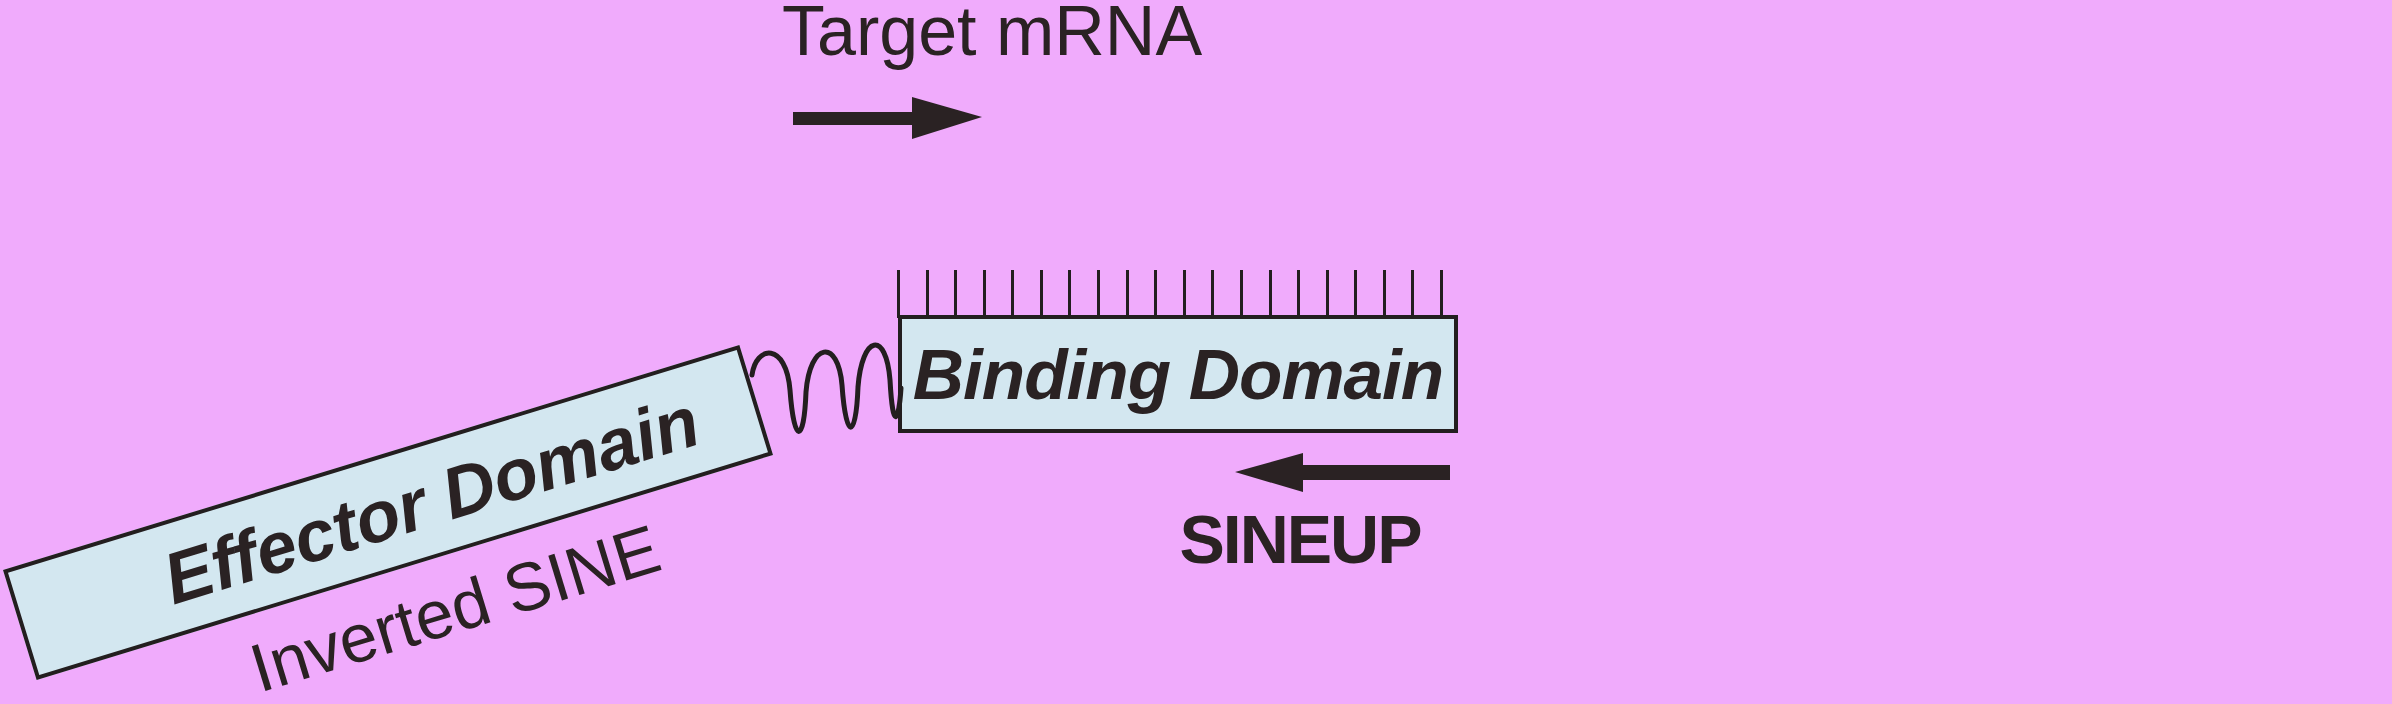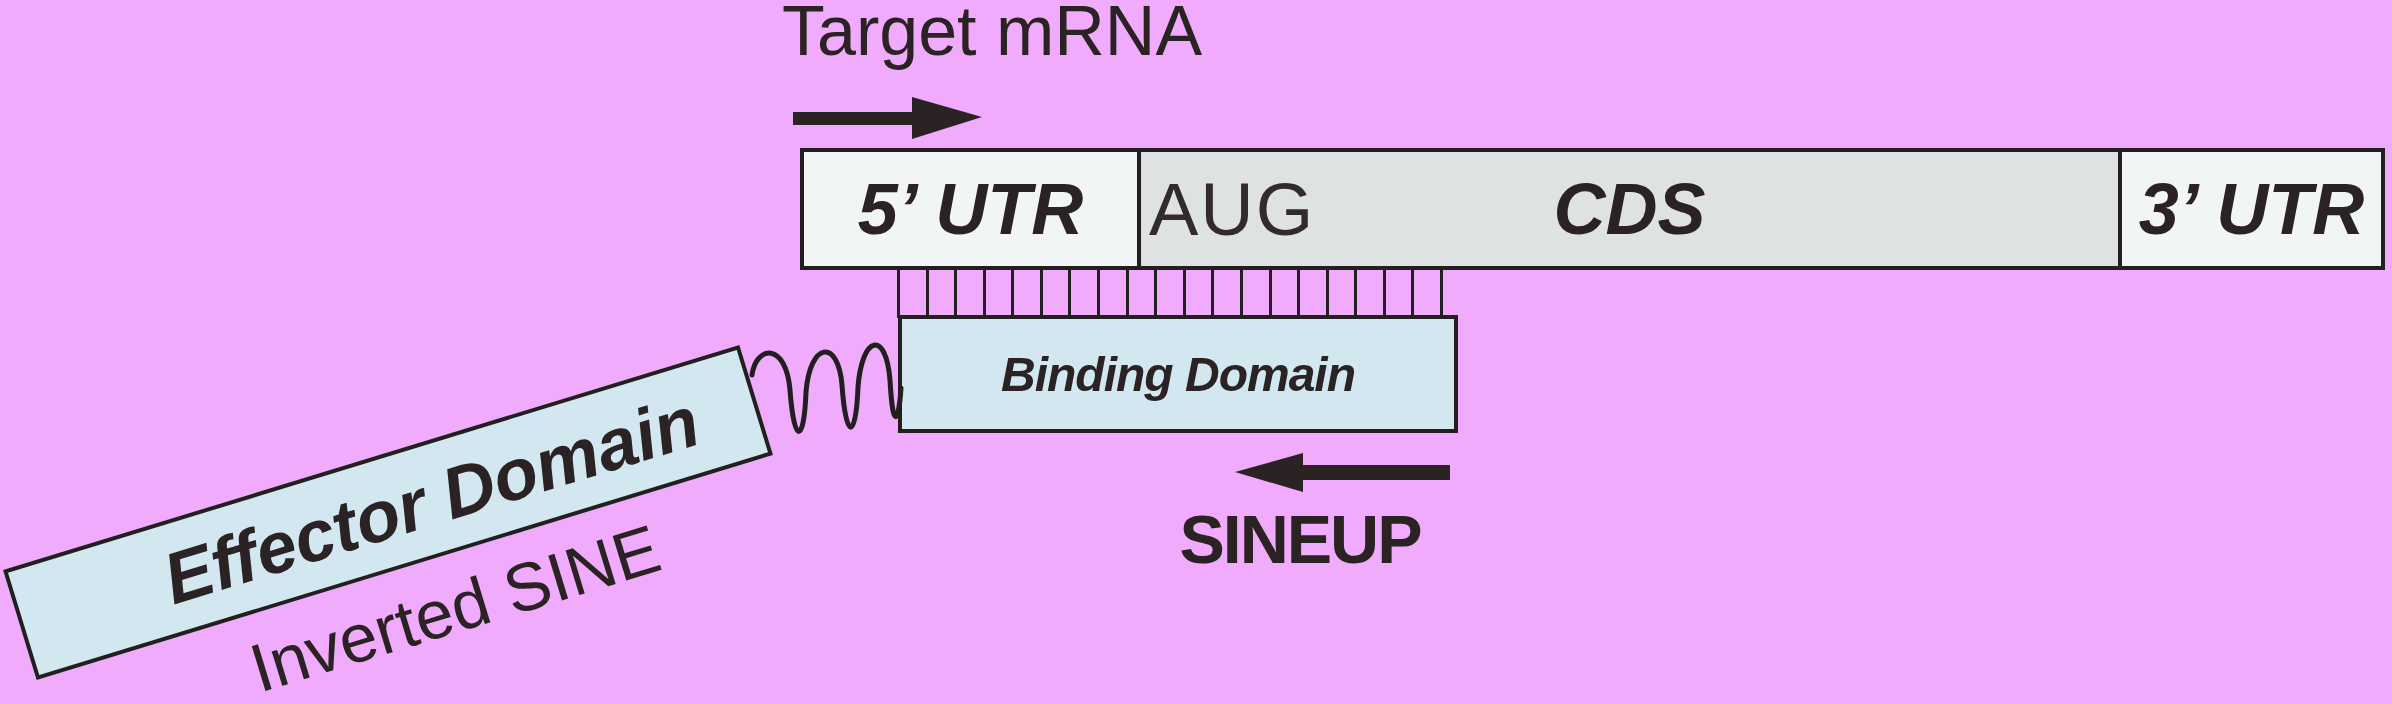--- a/index.html
+++ b/index.html
@@ -41,21 +41,21 @@
     border-right:3px solid var(--stroke);
   }
   .tick-cell{flex:1;border-left:3px solid var(--stroke)}
 
   
   .binding{
     left:898px;top:315px;width:560px;height:118px;
     border:4px solid var(--stroke);
     display:flex;align-items:center;justify-content:center;
   }
-  .binding .domain-label{font-size:48px;letter-spacing:-1px}
+  .binding .domain-label{font-size:71px;letter-spacing:-1px}
 
   .domain-label{font-weight:bold;font-style:italic;white-space:nowrap;color:var(--ink)}
 
   
   .sineup{
     left:1140px;top:500px;width:320px;text-align:center;
     font-size:68px;font-weight:bold;letter-spacing:-2px;white-space:nowrap;
   }
 
   
@@ -82,32 +82,20 @@
 <body>
 
 <div id="stage">
 
   <div class="abs title">Target mRNA</div>
 
   <svg class="abs" style="left:790px;top:90px" width="200" height="55">
     <polygon points="3,22 122,22 122,7 192,27 122,49 122,35 3,35" style="fill: rgb(42, 34, 35);"></polygon>
   </svg>
 
-  <div class="abs mrna-bar">
-    <div class="sec sec-5utr" style="background: rgb(242, 245, 246);">
-      <span class="bar-label">5’ UTR</span>
-    </div>
-    <div class="sec sec-cds" style="background: rgb(223, 226, 226);">
-      <span class="aug">AUG</span>
-      <span class="bar-label">CDS</span>
-    </div>
-    <div class="sec sec-3utr" style="background: rgb(242, 245, 246);">
-      <span class="bar-label">3’ UTR</span>
-    </div>
-  </div>
 
   <div class="abs ticks">
       <div class="tick-cell"></div>
       <div class="tick-cell"></div>
       <div class="tick-cell"></div>
       <div class="tick-cell"></div>
       <div class="tick-cell"></div>
       <div class="tick-cell"></div>
       <div class="tick-cell"></div>
       <div class="tick-cell"></div>

